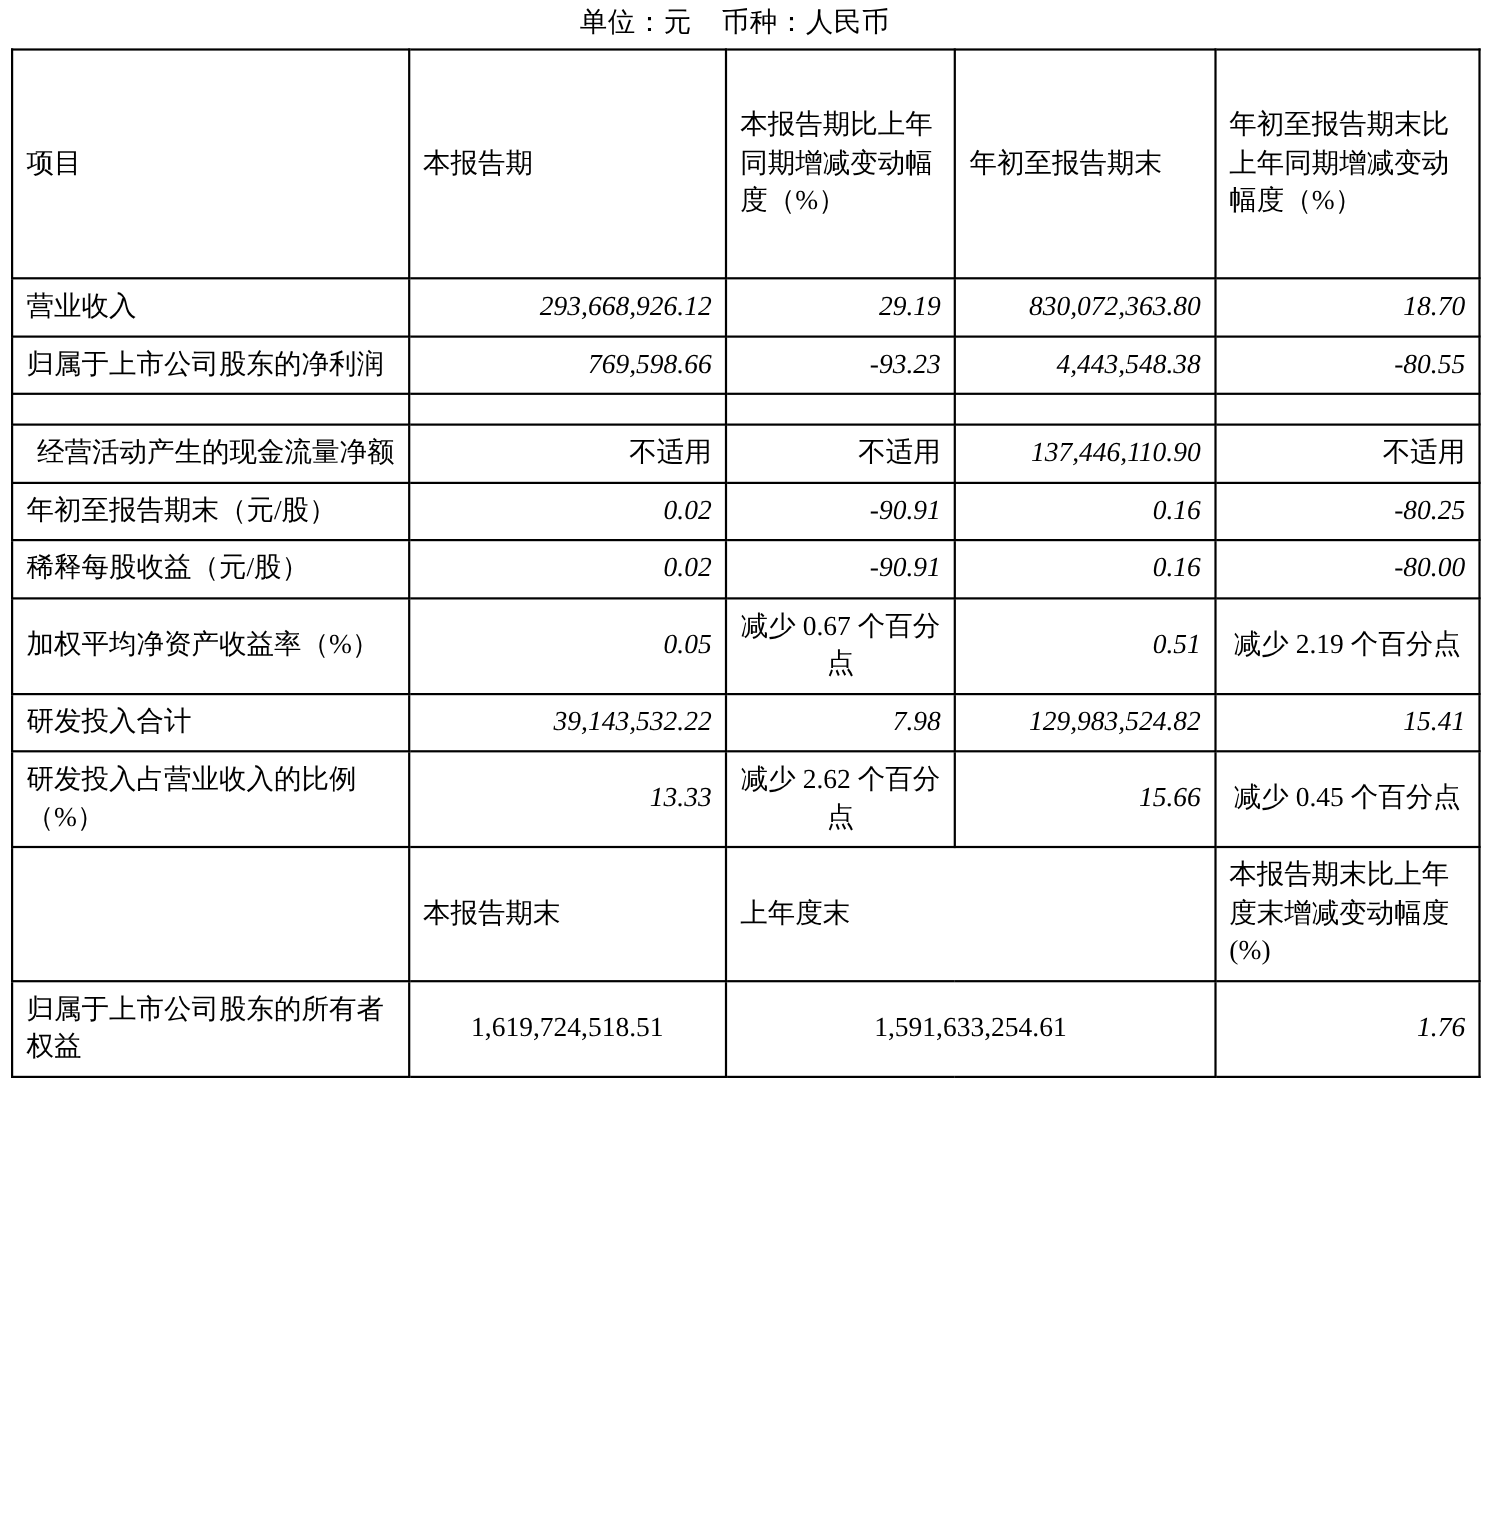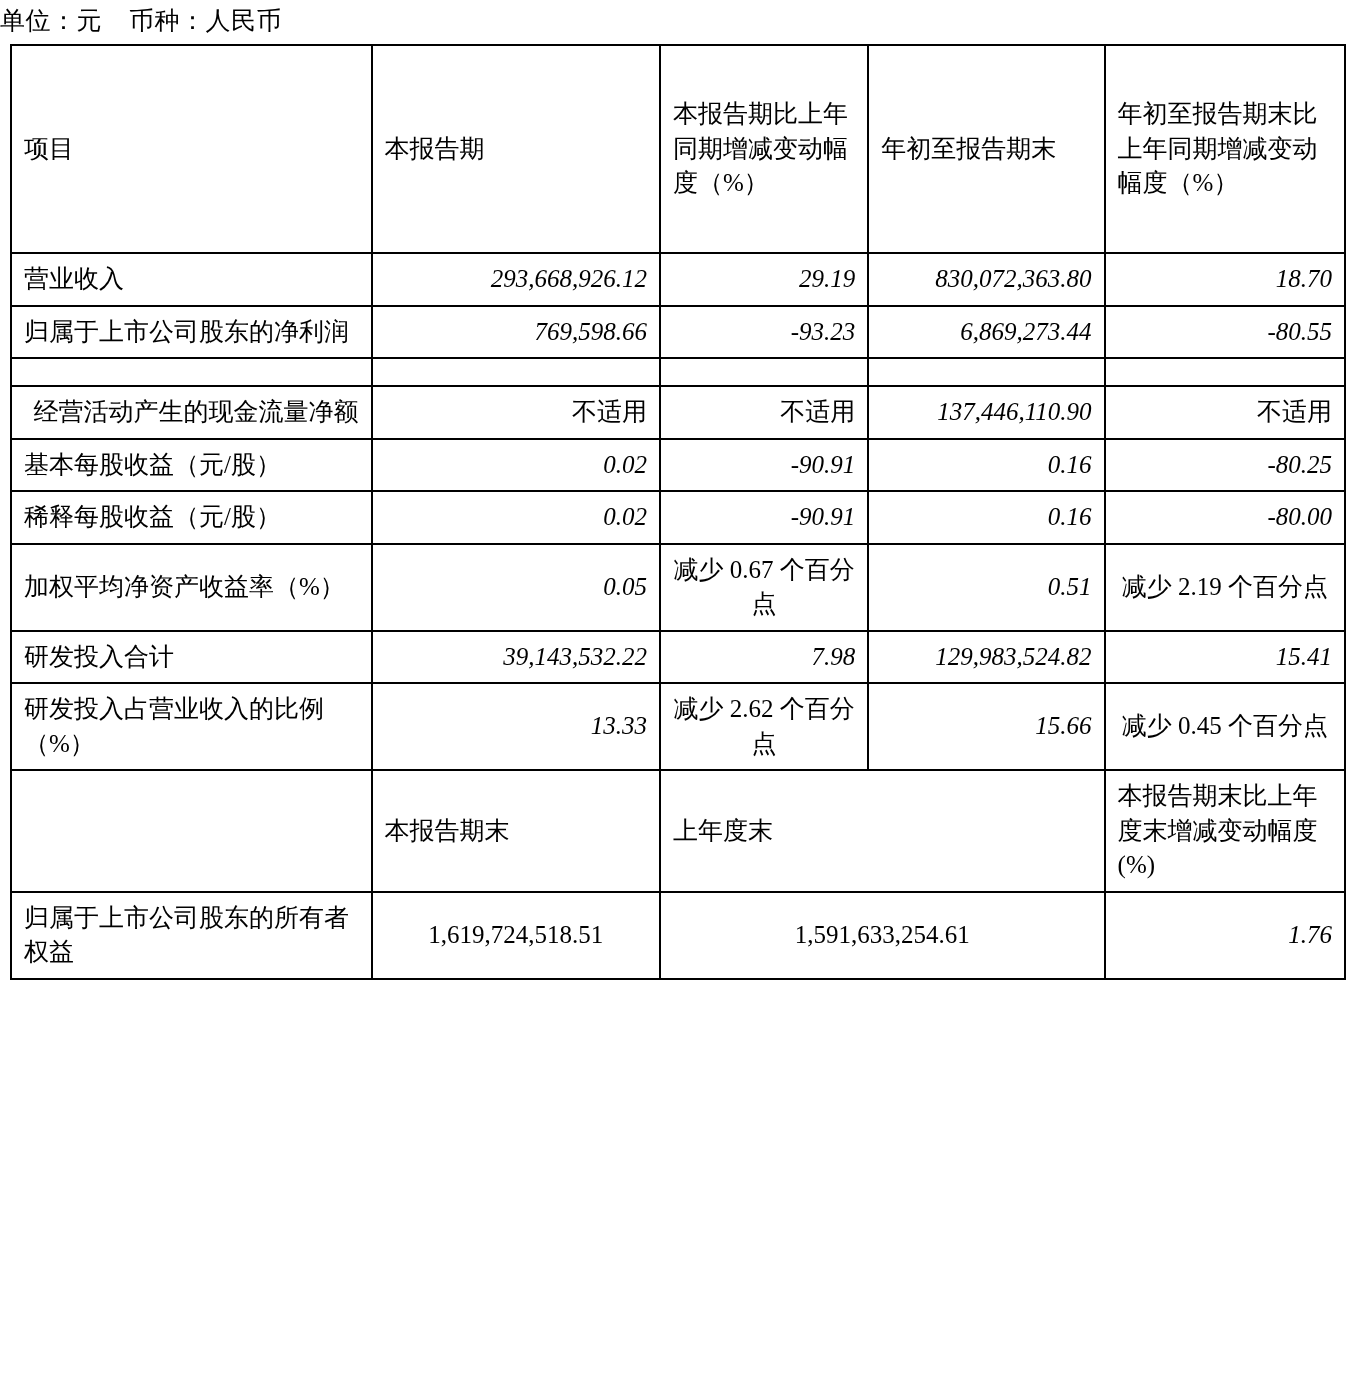--- a/index.html
+++ b/index.html
@@ -12,21 +12,21 @@
     min-height: 1391px;
     font-family: "Liberation Serif", "DejaVu Serif", serif;
     color: #000000;
   }
   .page {
     width: 1358px;
     box-sizing: border-box;
     padding: 0;
   }
   .unit-line {
-    text-align: left;
+    text-align: center;
     font-size: 25px;
     line-height: 1.2;
     padding: 6px 22px 8px 0;
     letter-spacing: 0.5px;
     white-space: pre;
     border-radius: 11px;
   }
   table.fin {
     border-collapse: collapse;
     table-layout: fixed;
@@ -95,21 +95,21 @@
         <td class="num">293,668,926.12</td>
         <td class="num">29.19</td>
         <td class="num">830,072,363.80</td>
         <td class="num">18.70</td>
       </tr>
 
       <tr>
         <td class="left">归属于上市公司股东的净利润</td>
         <td class="num">769,598.66</td>
         <td class="num">-93.23</td>
-        <td class="num">6,869,273.44</td>
+        <td class="num">4,443,548.38</td>
         <td class="num">-80.55</td>
       </tr>
 
 
       <tr class="sep-row">
         <td></td>
         <td></td>
         <td></td>
         <td></td>
         <td></td>
@@ -117,21 +117,21 @@
 
       <tr class="thick-top">
         <td class="left">经营活动产生的现金流量净额</td>
         <td class="ctr">不适用</td>
         <td class="ctr">不适用</td>
         <td class="num">137,446,110.90</td>
         <td class="ctr">不适用</td>
       </tr>
 
       <tr>
-        <td class="left">基本每股收益（元/股）</td>
+        <td class="left">年初至报告期末（元/股）</td>
         <td class="num">0.02</td>
         <td class="num">-90.91</td>
         <td class="num">0.16</td>
         <td class="num">-80.25</td>
       </tr>
 
       <tr>
         <td class="left">稀释每股收益（元/股）</td>
         <td class="num">0.02</td>
         <td class="num">-90.91</td>

